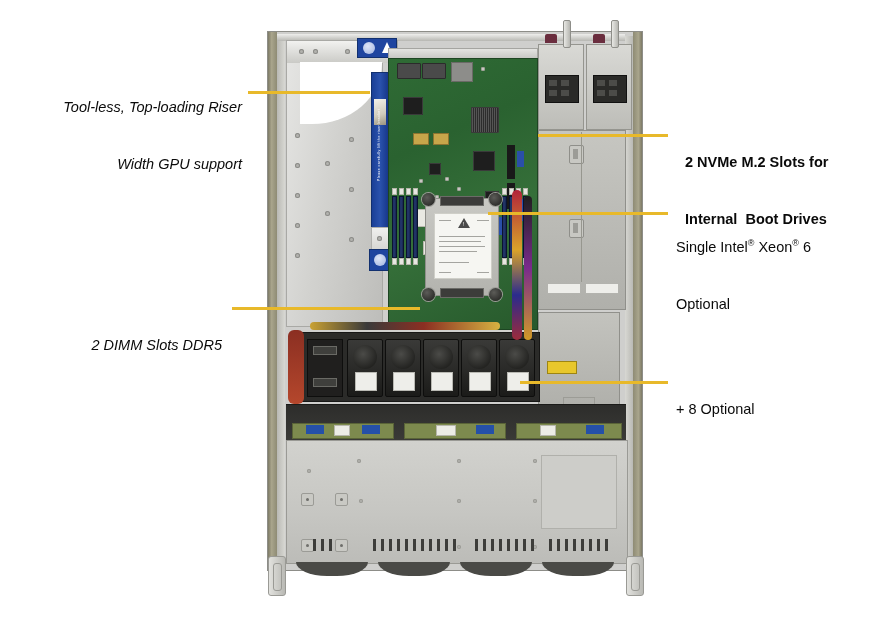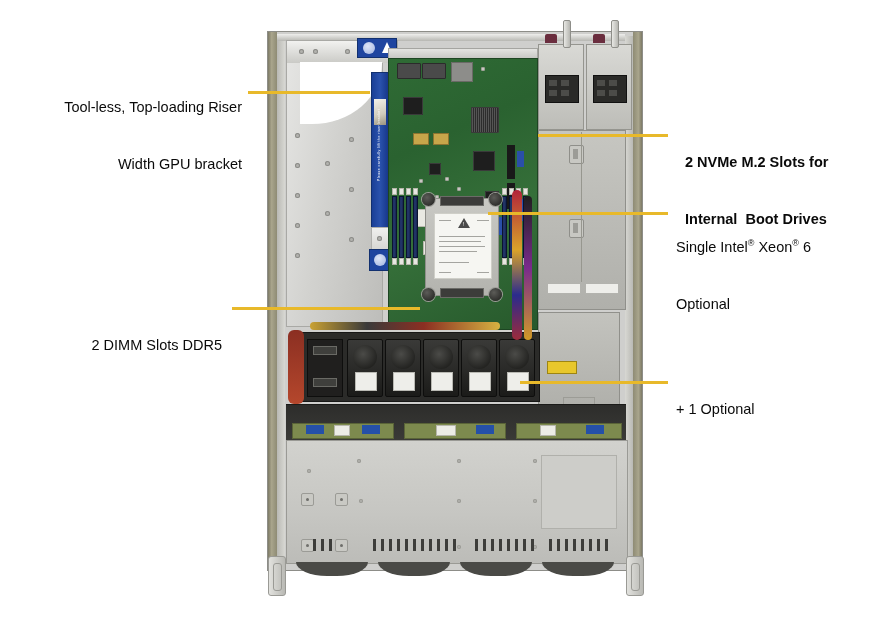--- a/index.html
+++ b/index.html
@@ -7,21 +7,21 @@
   body{
     width:887px;height:631px;position:relative;overflow:hidden;
     font-family:"Liberation Sans","DejaVu Sans",sans-serif;
     color:#000;
   }
   #stage{position:absolute;left:0;top:0;width:887px;height:631px;}
 
   
   .callout{position:absolute;font-size:14.5px;line-height:19px;color:#0a0a0a;white-space:pre;}
   .callout.right{text-align:left;}
-  .callout.left{text-align:right;}
+  .callout.left{text-align:right;font-style:italic;}
   .callout sup{font-size:9px;vertical-align:super;line-height:0;}
 
   .leader{position:absolute;background:#e8b92a;height:3px;}
 
   
   .chassis{position:absolute;}
   #chassis-body{
     left:268px;top:32px;width:374px;height:538px;
     background:#cfcfcd;
     box-shadow:0 0 0 1px #8d8d88;
@@ -418,34 +418,34 @@
   <div class="chassis ear" style="left:626px;top:556px;"></div>
 
   <div class="leader" style="left:248px;top:91px;width:122px;"></div>
   <div class="leader" style="left:538px;top:134px;width:130px;"></div>
   <div class="leader" style="left:488px;top:212px;width:180px;"></div>
   <div class="leader" style="left:232px;top:307px;width:188px;"></div>
   <div class="leader" style="left:520px;top:381px;width:148px;"></div>
 
   <div class="callout left" style="left:20px;top:60px;width:222px;">
     <div>Tool-less, Top-loading Riser</div>
-    <div>Width GPU bracket</div>
+    <div>Width GPU support</div>
   </div>
 
   <div class="callout right" style="left:685px;top:115px;width:208px;font-weight:bold;">
     <div>2 NVMe M.2 Slots for</div>
     <div>Internal  Boot Drives</div>
   </div>
 
   <div class="callout right" style="left:676px;top:200px;width:208px;">
     <div><span>Single Intel</span><sup>®</sup><span> Xeon</span><sup>®</sup><span> 6</span></div>
     <div>Optional</div>
   </div>
 
   <div class="callout left" style="left:20px;top:298px;width:202px;">
     <div>2 DIMM Slots DDR5</div>
   </div>
 
   <div class="callout right" style="left:676px;top:362px;width:210px;">
-    <div>+ 1 Optional</div>
+    <div>+ 8 Optional</div>
   </div>
 
 </div>
 
 </body></html>

